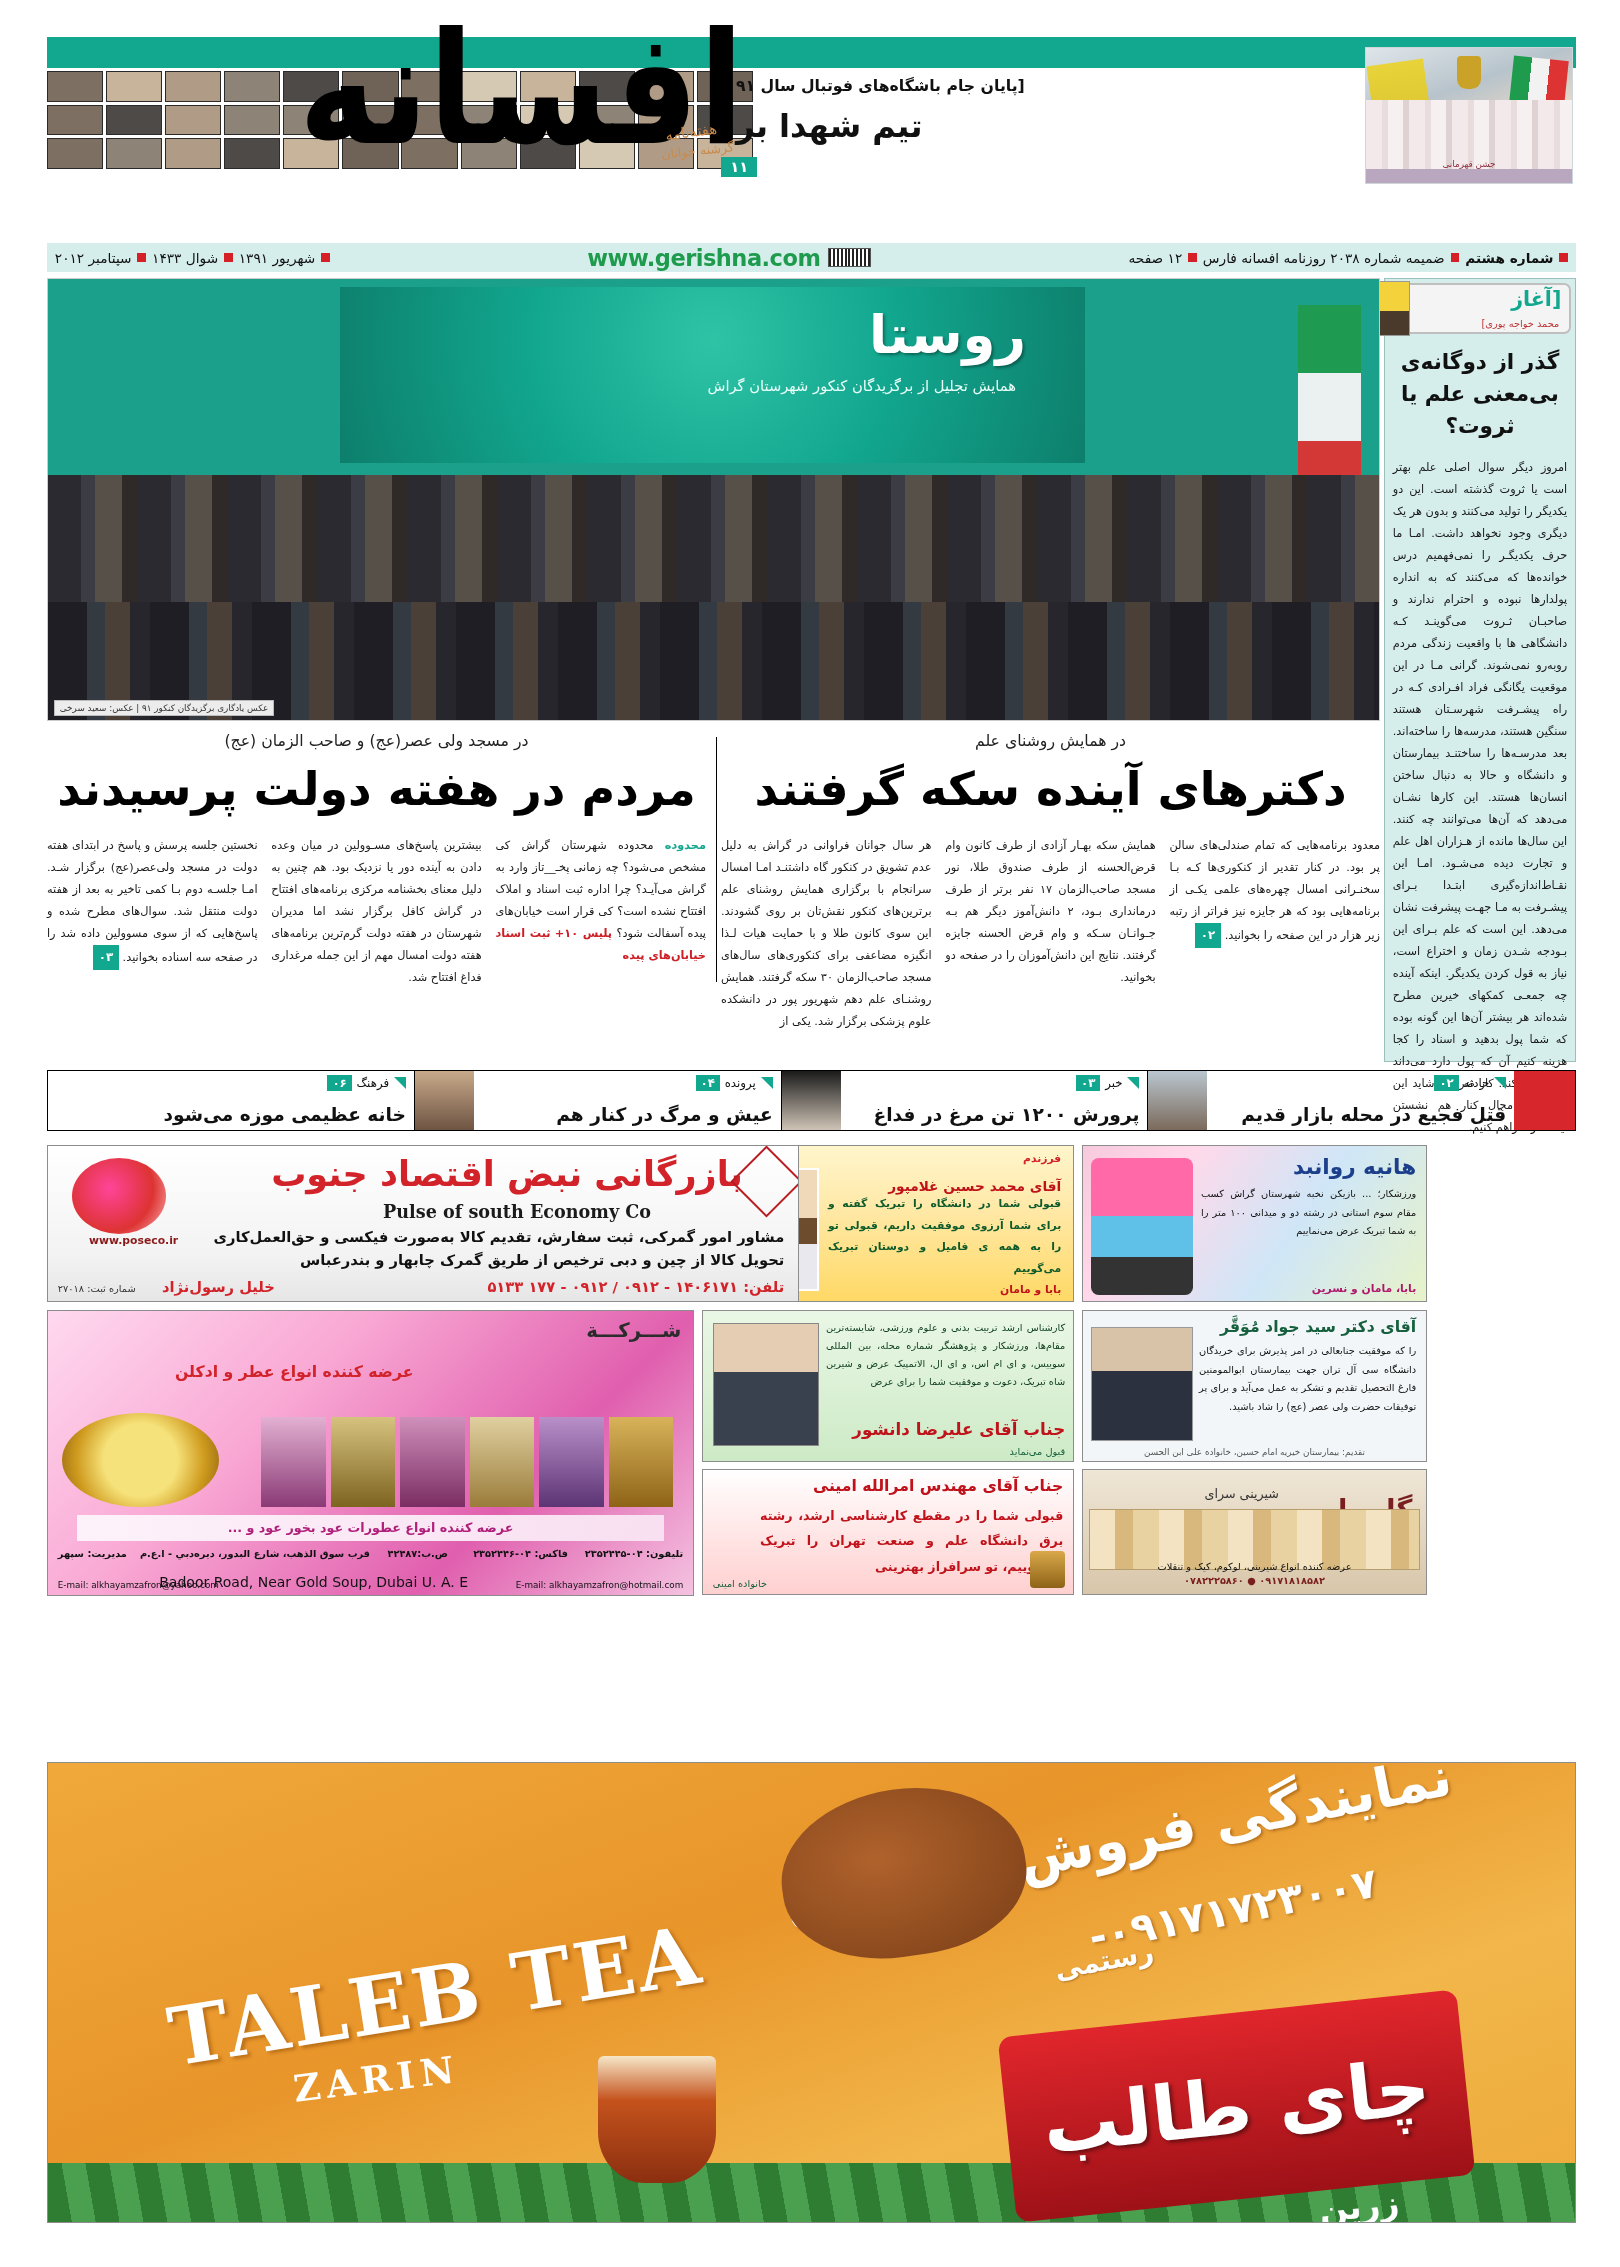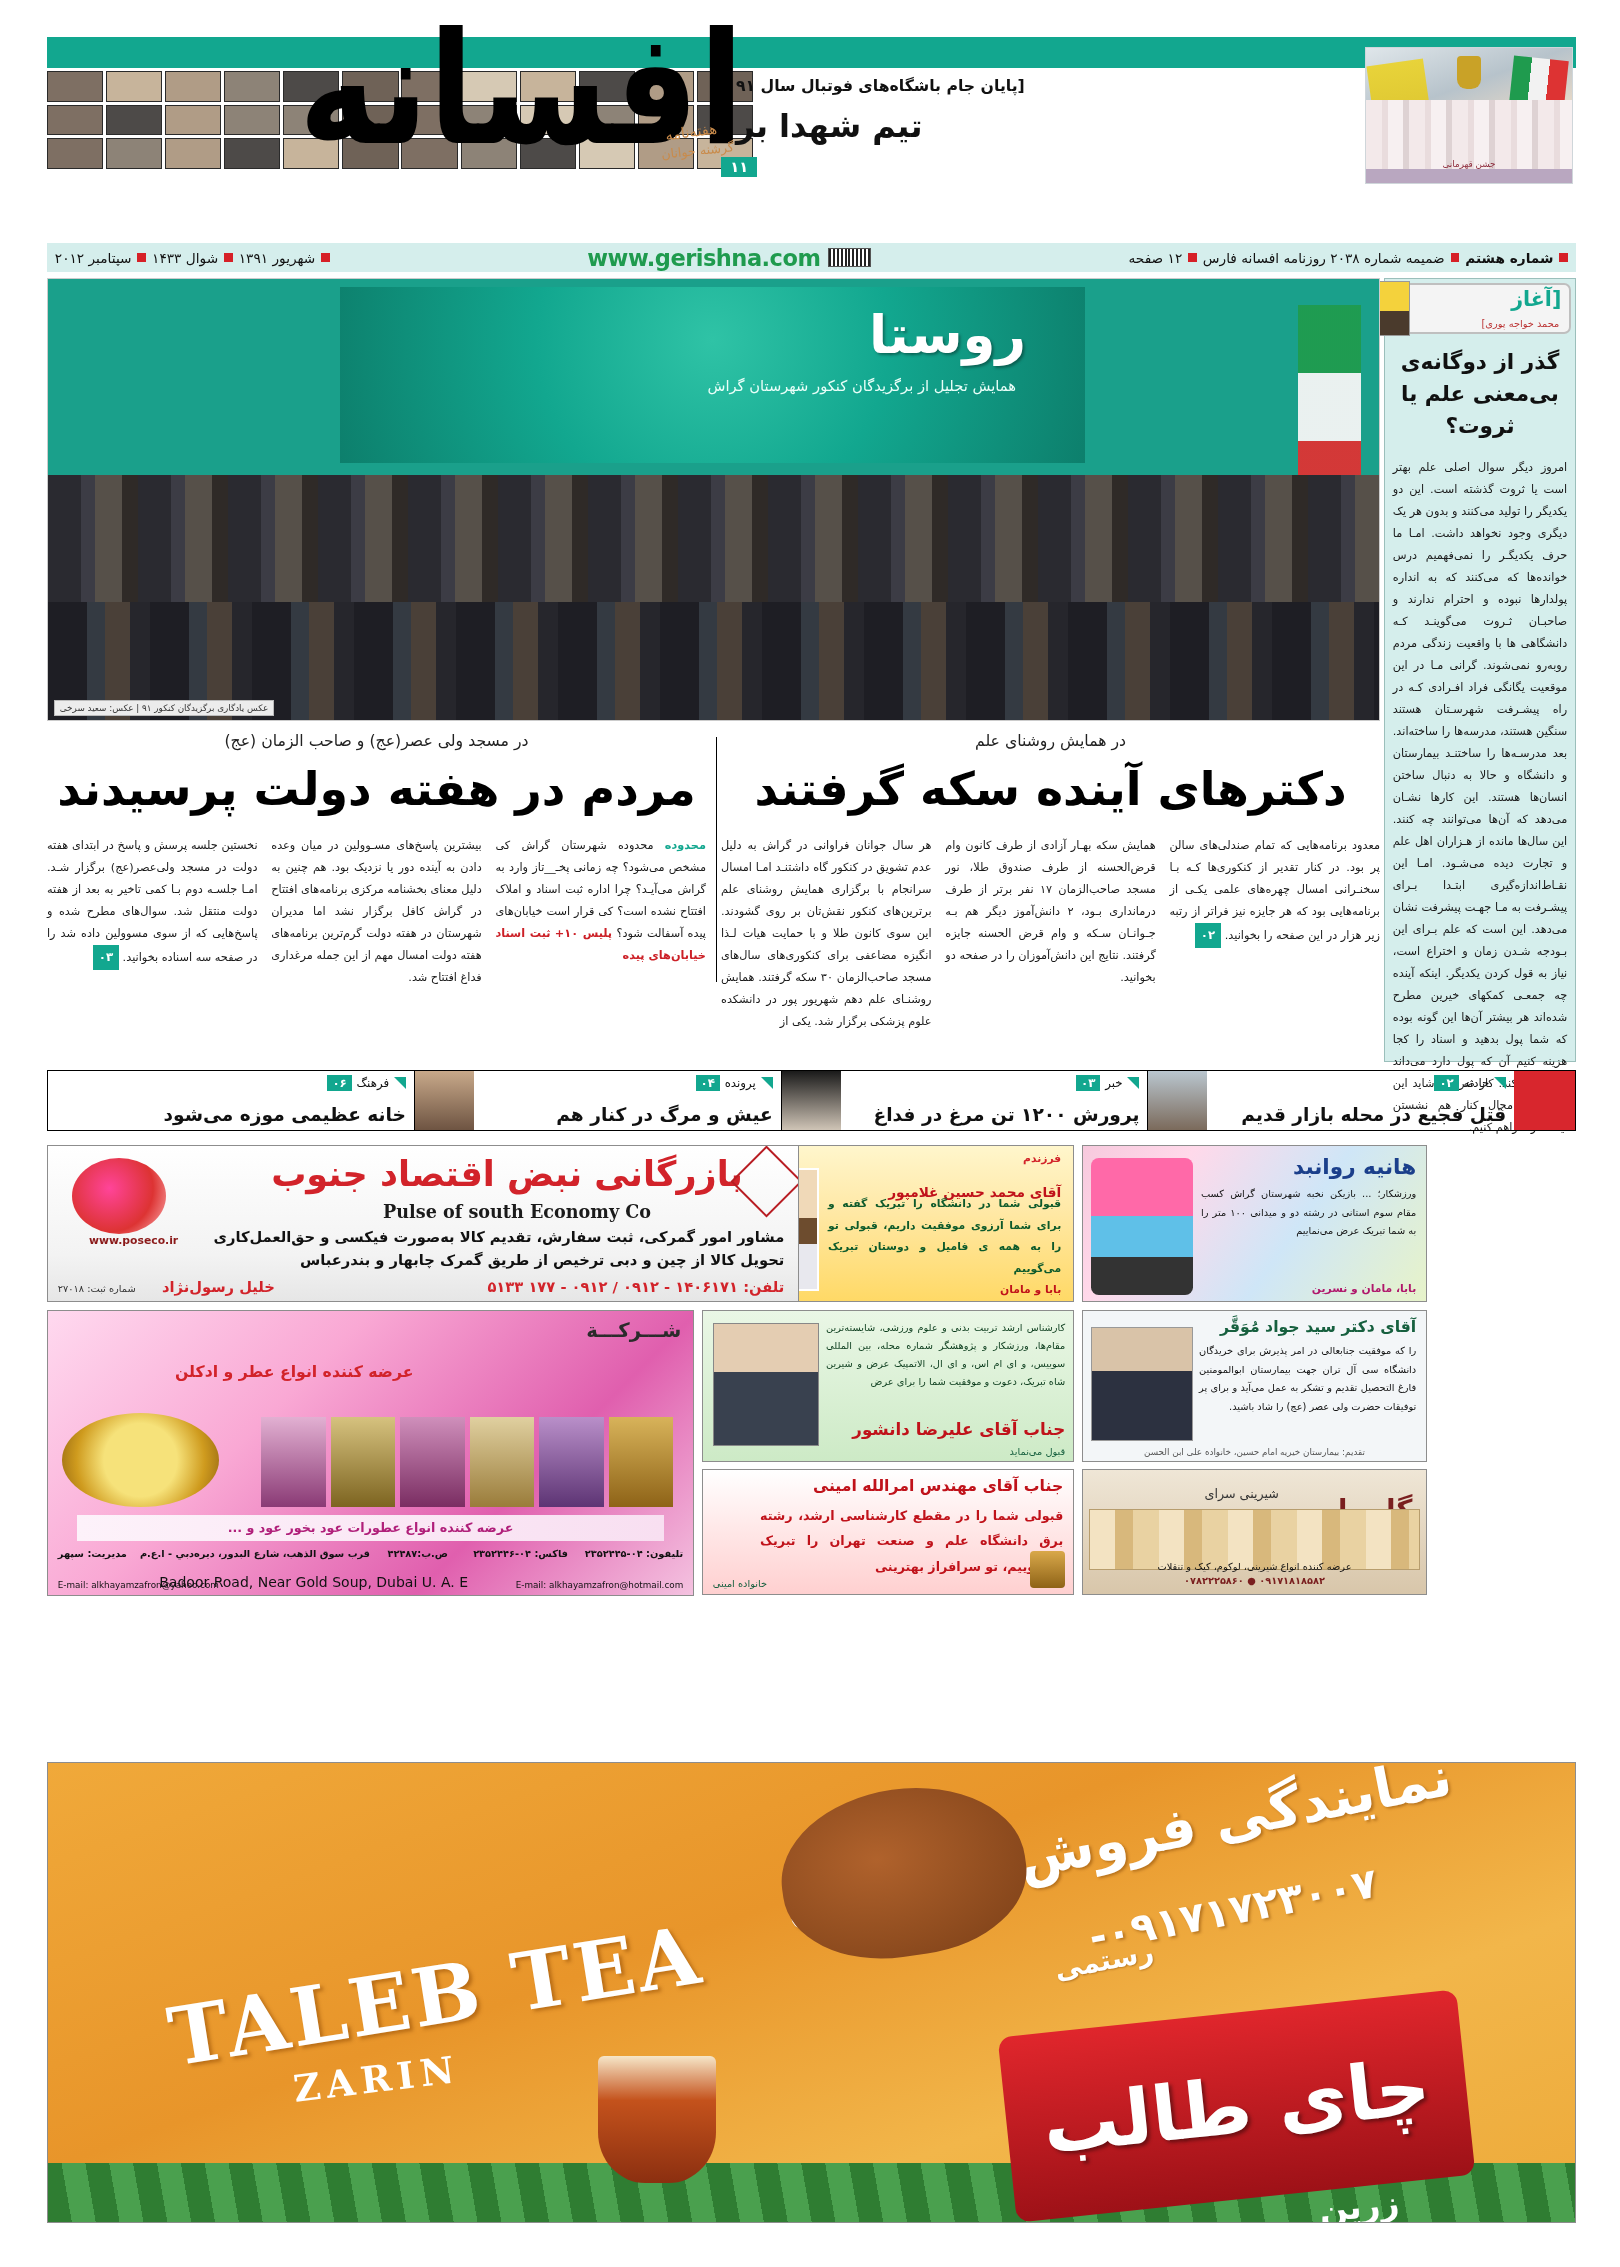--- a/index.html
+++ b/index.html
@@ -450,21 +450,21 @@
 
     <div class="ad ad-skate">
       <div style="position:absolute;right:9.8px;top:7.8px;font-size:21.6px;font-weight:bold;color:#1b3f8b;">هانیه روانبد</div>
       <div style="position:absolute;right:9.8px;top:39px;left:118px;font-size:9.8px;line-height:1.9;color:#111;text-align:justify;">ورزشکار؛ ... بازیکن نخبه شهرستان گراش کسب مقام سوم استانی در رشته دو و میدانی ۱۰۰ متر را به شما تبریک عرض می‌نماییم</div>
       <div style="position:absolute;right:9.8px;bottom:5.9px;font-size:10.8px;font-weight:bold;color:#b0176b;">بابا، مامان و نسرین</div>
       <div style="position:absolute;left:7.8px;top:11.8px;width:102px;height:137px;background:linear-gradient(180deg,#ff69a8 0 42%,#5fc0e8 42% 72%,#333 72% 100%);border-radius:7.8px;"></div>
     </div>
 
     <div class="ad ad-flowers">
       <div style="position:absolute;right:11.8px;top:5.9px;font-size:10.8px;color:#d2232a;font-weight:bold;">فرزندم</div>
-      <div style="position:absolute;right:11.8px;top:38px;font-size:13.7px;font-weight:bold;color:#c0121a;">آقای محمد حسین غلامپور</div>
+      <div style="position:absolute;right:11.8px;top:32px;font-size:13.7px;font-weight:bold;color:#c0121a;">آقای محمد حسین غلامپور</div>
       <div style="position:absolute;right:11.8px;top:47px;left:125px;font-size:10.8px;line-height:2;color:#0d5a2b;font-weight:bold;text-align:justify;">قبولی شما در دانشگاه را تبریک گفته و برای شما آرزوی موفقیت داریم، قبولی تو را به همه ی فامیل و دوستان تبریک می‌گوییم</div>
       <div style="position:absolute;right:11.8px;bottom:4.9px;font-size:10.8px;color:#c0121a;font-weight:bold;">بابا و مامان</div>
       <div style="position:absolute;left:13.7px;top:21.6px;width:102px;height:123px;background:linear-gradient(180deg,#f0d9b8 0 40%,#6d4c2e 40% 62%,#e8e8ee 62% 100%);border:2px solid #fff;"></div>
       <div style="position:absolute;left:0;top:0;width:59px;height:59px;background:radial-gradient(circle at 20% 25%,#ffd84d 0 13.7px,transparent 13.7px),radial-gradient(circle at 60% 60%,#ff9c2b 0 11.8px,transparent 11.8px);"></div>
     </div>
 
     <div class="ad ad-south">
       <div style="position:absolute;right:55px;top:7.8px;font-size:35px;font-weight:bold;color:#d2232a;">بازرگانی نبض اقتصاد جنوب</div>
       <div style="position:absolute;right:147px;top:55px;font-size:17.6px;font-weight:bold;color:#1b1b1b;font-family:'DejaVu Serif',serif;direction:ltr;">Pulse of south Economy Co</div>
       <div style="position:absolute;right:13.7px;top:82px;font-size:14.7px;font-weight:bold;color:#111;">مشاور امور گمرکی، ثبت سفارش، تقدیم کالا به‌صورت فیکسی و حق‌العمل‌کاری</div>

